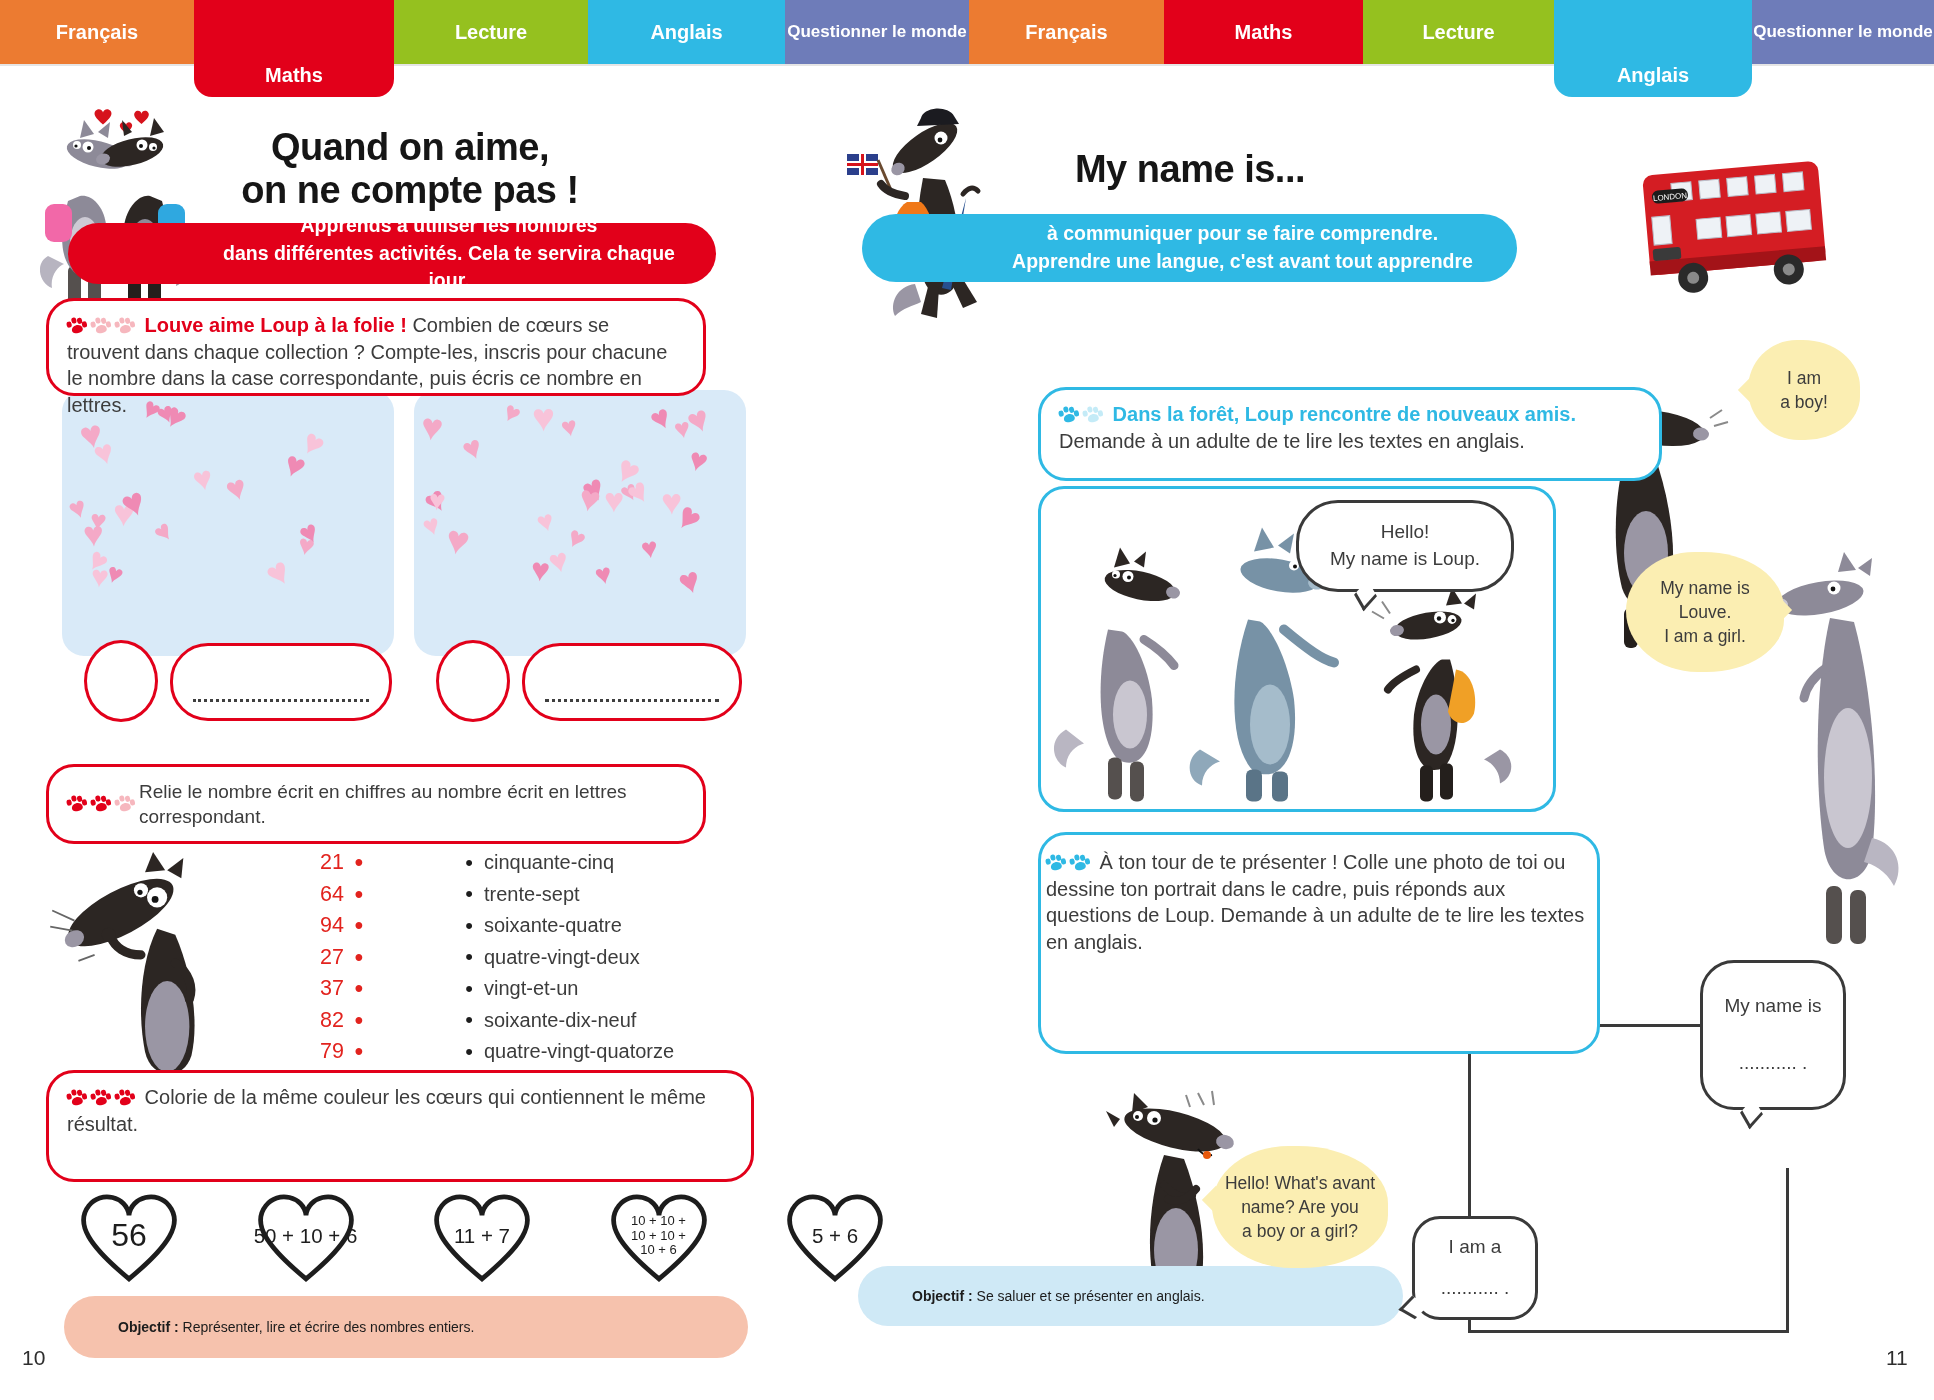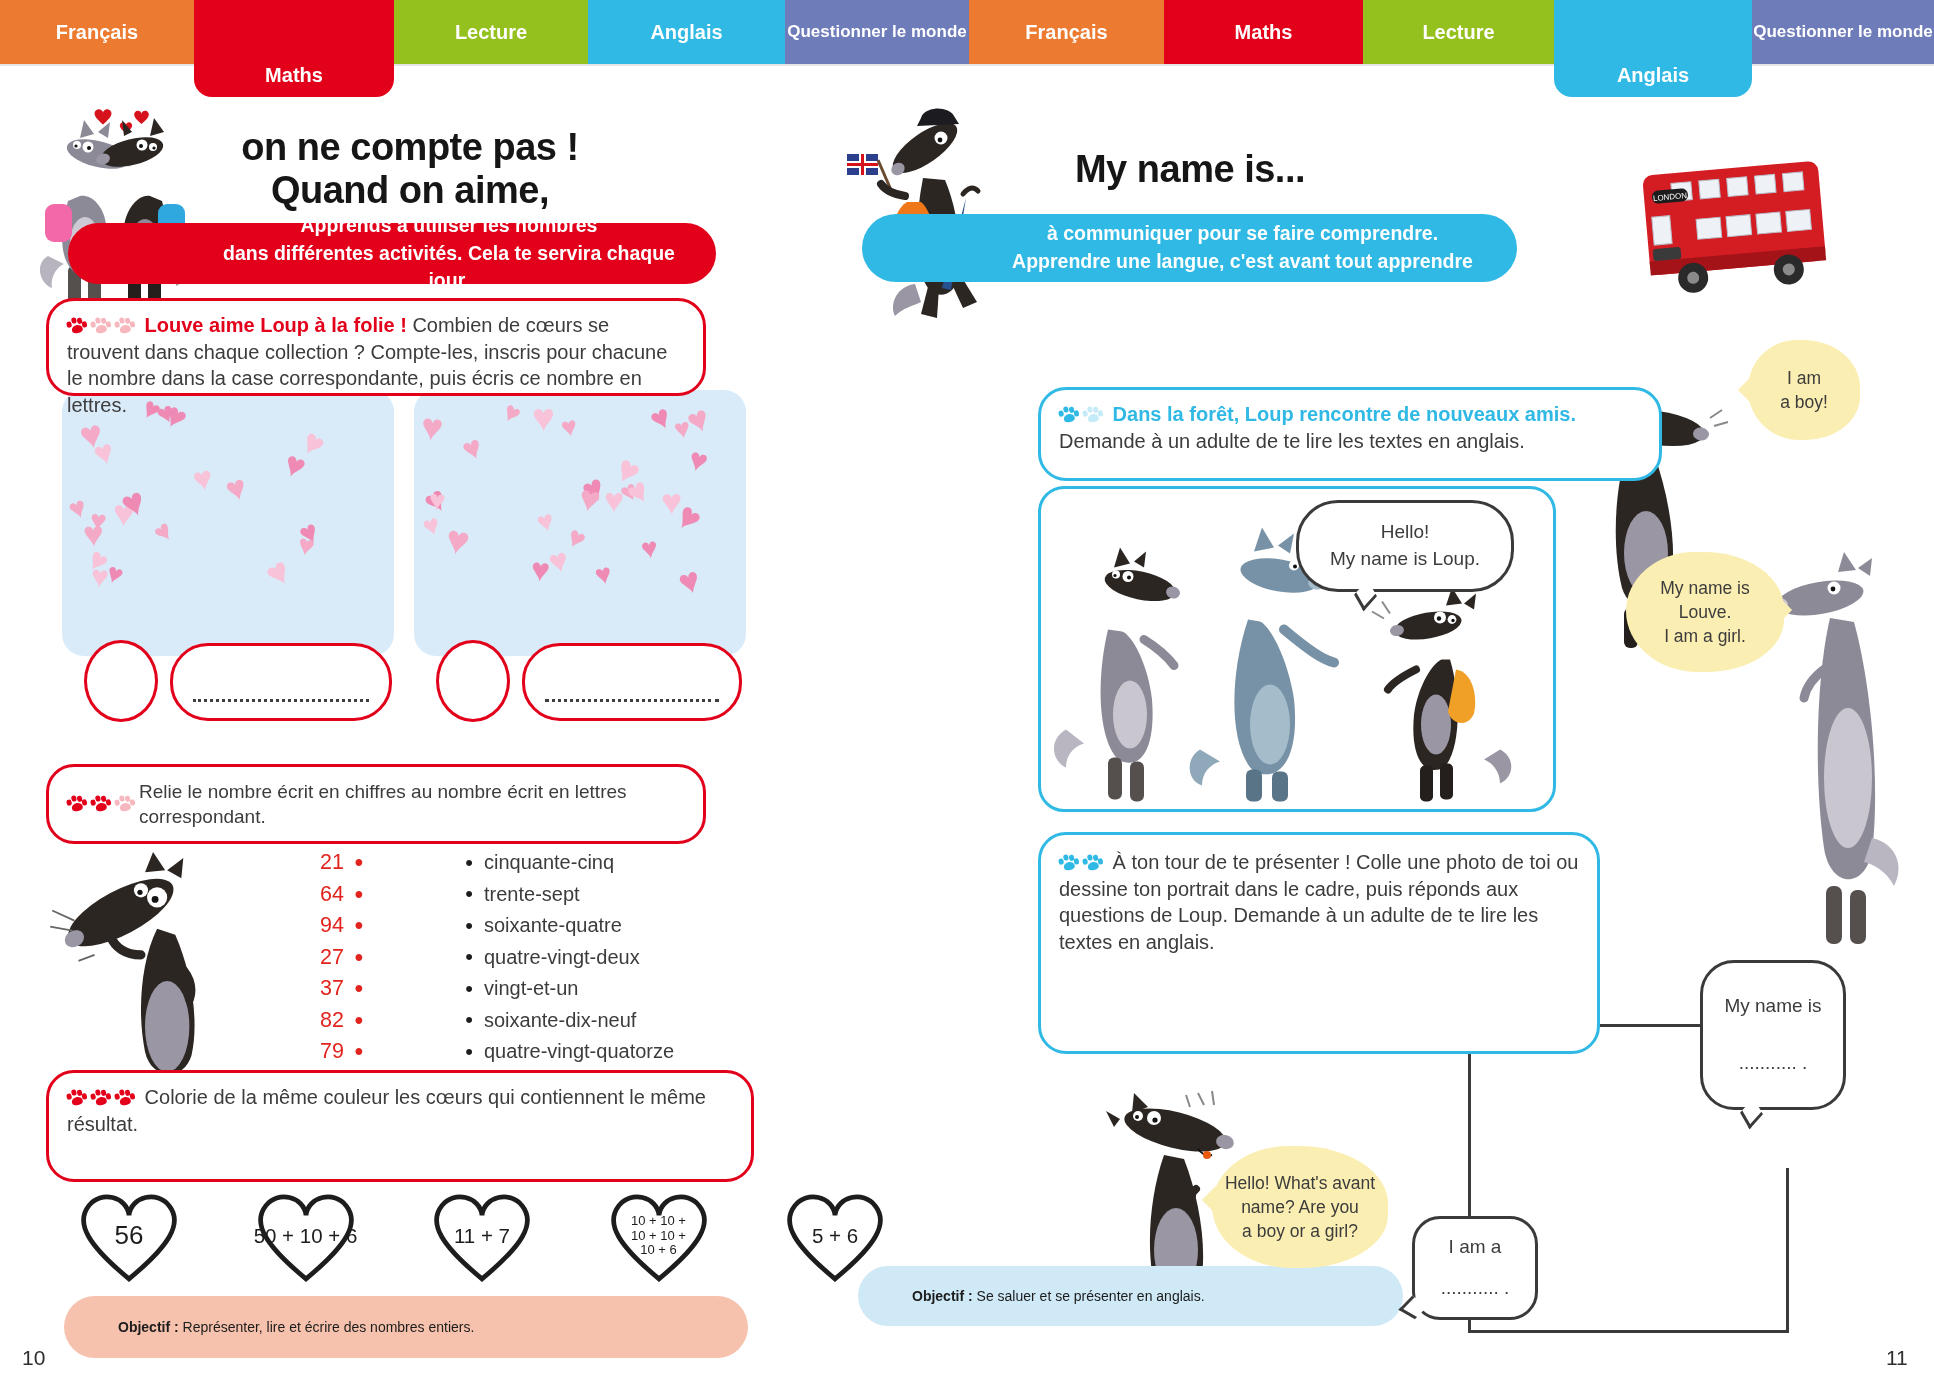--- a/index.html
+++ b/index.html
@@ -52,21 +52,21 @@
   .mdot.red{color:#e2231e}
   .mdot.dark{color:#1d1d1d;font-size:22px}
   .match-sp{width:80px}
   .match-word{color:#3c3c3c;font-size:20px}
 
   
   .hearts-row{position:absolute;display:flex;justify-content:space-between;z-index:2}
   .heart-cell{position:relative;width:118px;height:112px;display:flex;align-items:center;justify-content:center}
   .heart-cell svg{position:absolute;left:0;top:0;width:100%;height:100%}
   .heart-label{position:relative;font-size:20.5px;color:#1d1d1d;text-align:center;white-space:pre-line;line-height:1.12;margin-top:4px}
-  .heart-label.big{font-size:26px}
+  .heart-label.big{font-size:32px}
   .heart-label.small{font-size:13px}
 
   
   .bubble{position:absolute;background:#fff;border:3px solid #3a3a3a;display:flex;flex-direction:column;
           justify-content:center;text-align:center;color:#3c3c3c;z-index:4;box-sizing:border-box;font-size:19px;line-height:1.4}
   .wtail{position:absolute;width:16px;height:16px;background:#fff;z-index:4}
   .wtail.down{border-right:3px solid #3a3a3a;border-bottom:3px solid #3a3a3a;transform:rotate(60deg) skew(18deg)}
   .wtail.left{border-left:3px solid #3a3a3a;border-bottom:3px solid #3a3a3a;transform:rotate(30deg) skew(-14deg)}
   .ybubble{position:absolute;background:#fbeeb2;display:flex;flex-direction:column;justify-content:center;text-align:center;
            color:#3c3c3c;z-index:4;font-size:17.5px;line-height:1.38;border-radius:46% 54% 52% 48%/52% 50% 46% 54%}
@@ -117,22 +117,22 @@
     <path d="M92 26 L82 14 L84 30 Z" fill="#2c2623"></path>
   <ellipse cx="92" cy="46" rx="32" ry="13" fill="#2c2623" transform="rotate(-14 92 46)"></ellipse>
   <ellipse cx="63" cy="53" rx="7" ry="5.5" fill="#9a96a4" transform="rotate(-14 63 53)"></ellipse>
   <circle cx="102" cy="39" r="5.5" fill="#fff"></circle>
     <circle cx="101" cy="40" r="2" fill="#111"></circle>
   <circle cx="113" cy="41" r="4" fill="#fff"></circle>
     <circle cx="114" cy="42" r="1.6" fill="#111"></circle>
 </svg>
 
 <div class="ptitle" style="left:195px;top:126px;width:430px;font-size:38px;line-height:1.13">
+    <div>Quand on aime,</div>
     <div>on ne compte pas !</div>
-    <div>Quand on aime,</div>
   </div>
 
 <div class="banner" style="left: 68px; top: 223px; width: 648px; height: 61px; padding: 0px 26px 0px 140px; background: rgb(226, 0, 26);">
     <div>Apprends à utiliser les nombres</div>
     <div>dans différentes activités. Cela te servira chaque jour.</div>
   </div>
 
 <div class="exo" style="left:46px;top:298px;width:660px;height:98px">
   <span><span class="paw"></span><span class="paw faded"></span><span class="paw faded"></span></span>
   <b class="lead-red">Louve aime Loup à la folie !</b>
@@ -473,21 +473,21 @@
     <rect x="90" y="342" width="16" height="54" rx="7" fill="#55504e"></rect>
   <path d="M78 24 L84 4 L96 22 Z" fill="#8d8a98"></path>
     <path d="M98 20 L112 10 L110 28 Z" fill="#8d8a98"></path>
   <ellipse cx="60" cy="50" rx="44" ry="16" fill="#8d8a98" transform="rotate(-10 60 50)"></ellipse>
   <ellipse cx="20" cy="57" rx="8" ry="6.5" fill="#c9c6d0" transform="rotate(-10 20 57)"></ellipse>
   <circle cx="74" cy="40" r="6.5" fill="#fff"></circle>
     <circle cx="73" cy="41" r="2.4" fill="#131313"></circle>
   <path d="M66 120 C52 130 46 140 44 150" stroke="#8d8a98" stroke-width="9" fill="none" stroke-linecap="round"></path>
 </svg>
 
-<div class="exo blue" style="left:1038px;top:832px;width:562px;height:222px;padding:14px 18px">
+<div class="exo blue" style="left:1038px;top:832px;width:562px;height:222px;padding:14px 5px">
   <span><span class="paw blue"></span><span class="paw blue"></span></span>
   <span>À ton tour de te présenter ! Colle une photo de toi ou dessine ton portrait dans le cadre, puis réponds aux questions de Loup. Demande à un adulte de te lire les textes en anglais.</span>
 </div>
 
 <div class="fline" style="left:1598px;top:1024px;width:102px;height:3px"></div>
 <div class="fline" style="left:1468px;top:1052px;width:3px;height:280px"></div>
 <div class="fline" style="left:1786px;top:1168px;width:3px;height:164px"></div>
 <div class="fline" style="left:1468px;top:1330px;width:321px;height:3px"></div>
 
 <div class="bubble" style="left:1700px;top:960px;width:146px;height:150px;border-radius:34px;justify-content:space-evenly">

